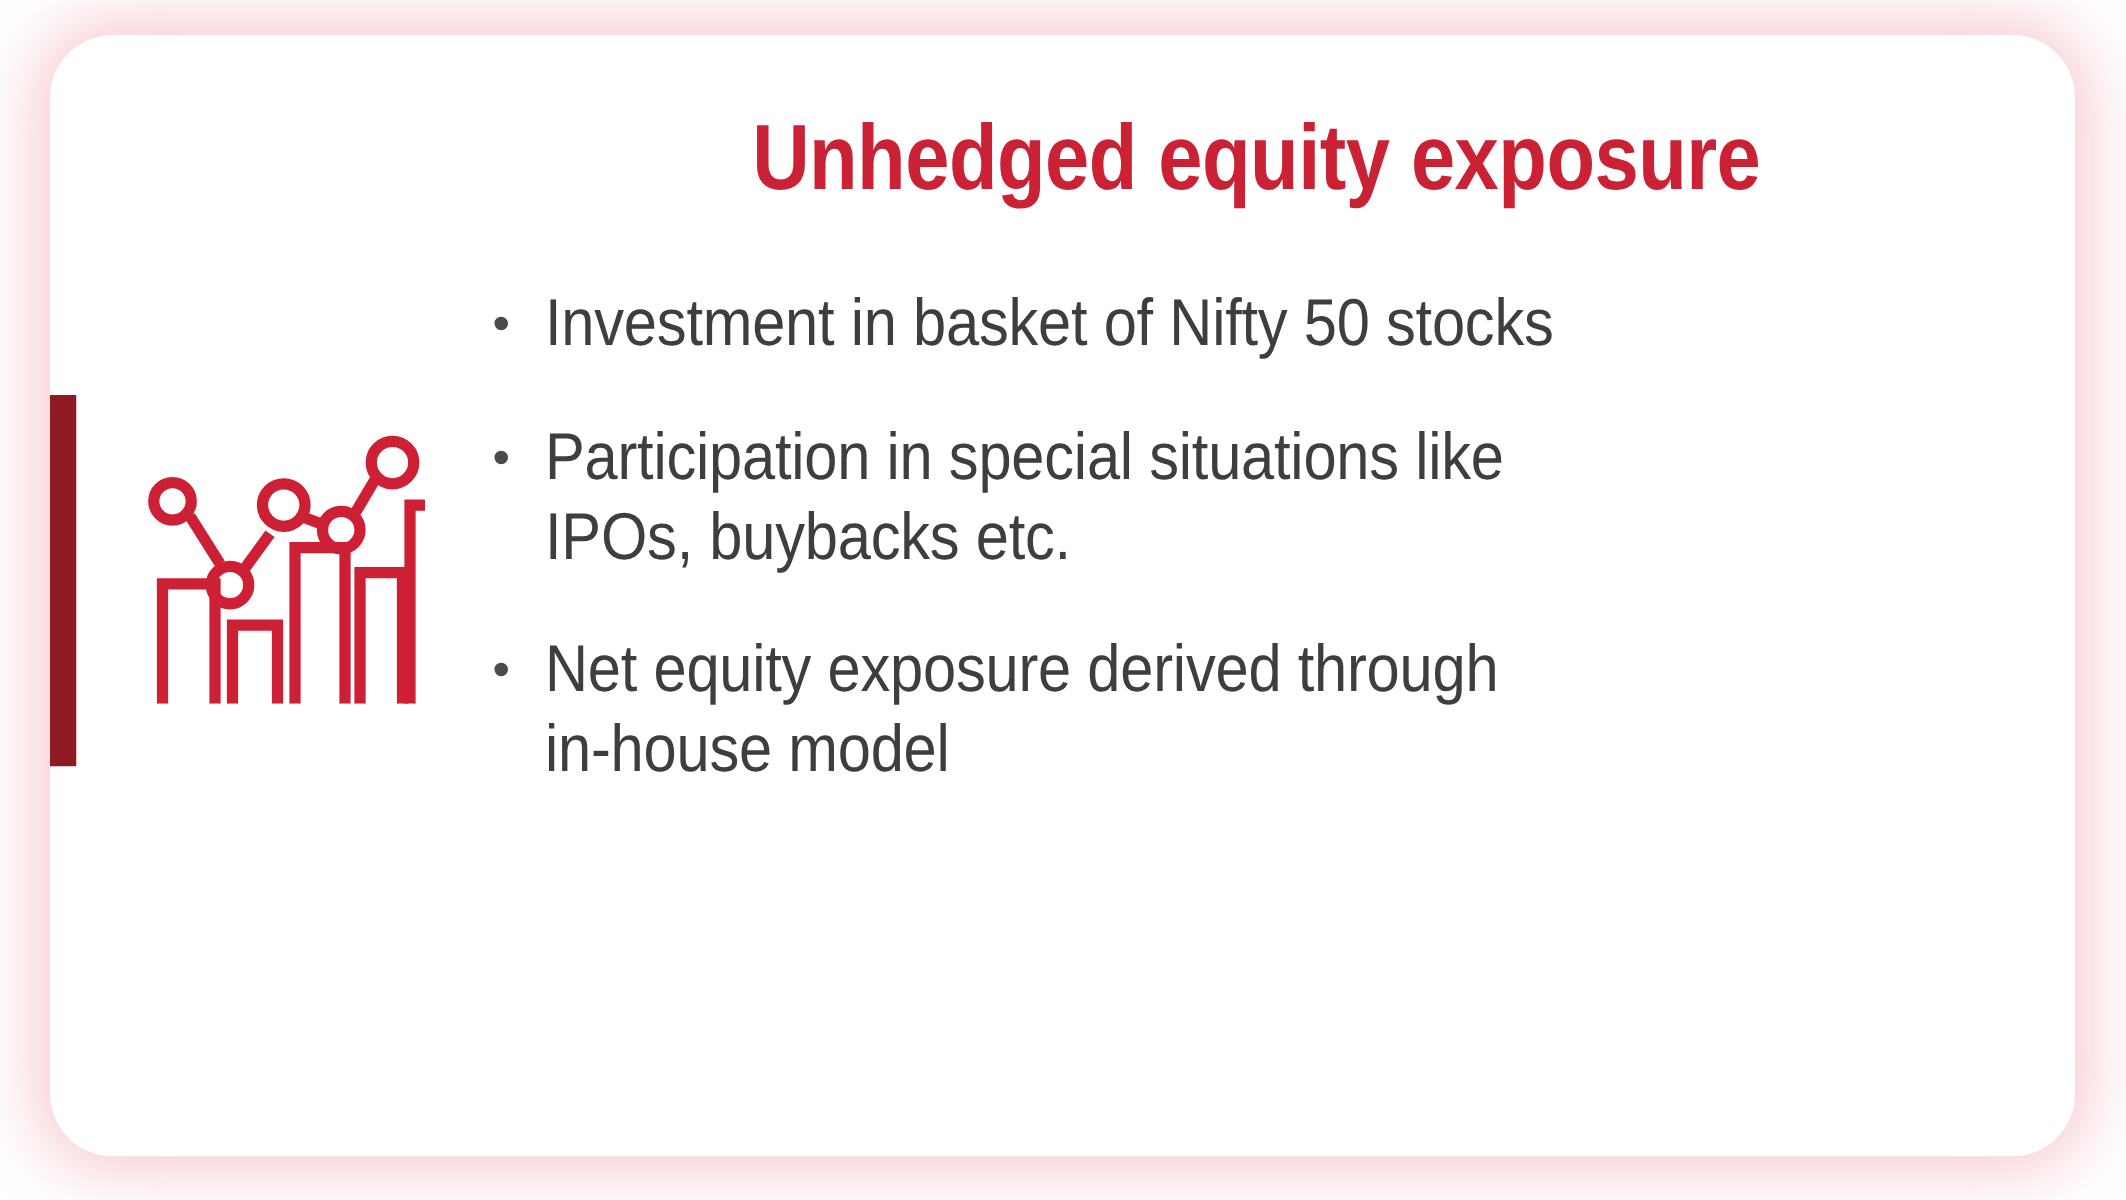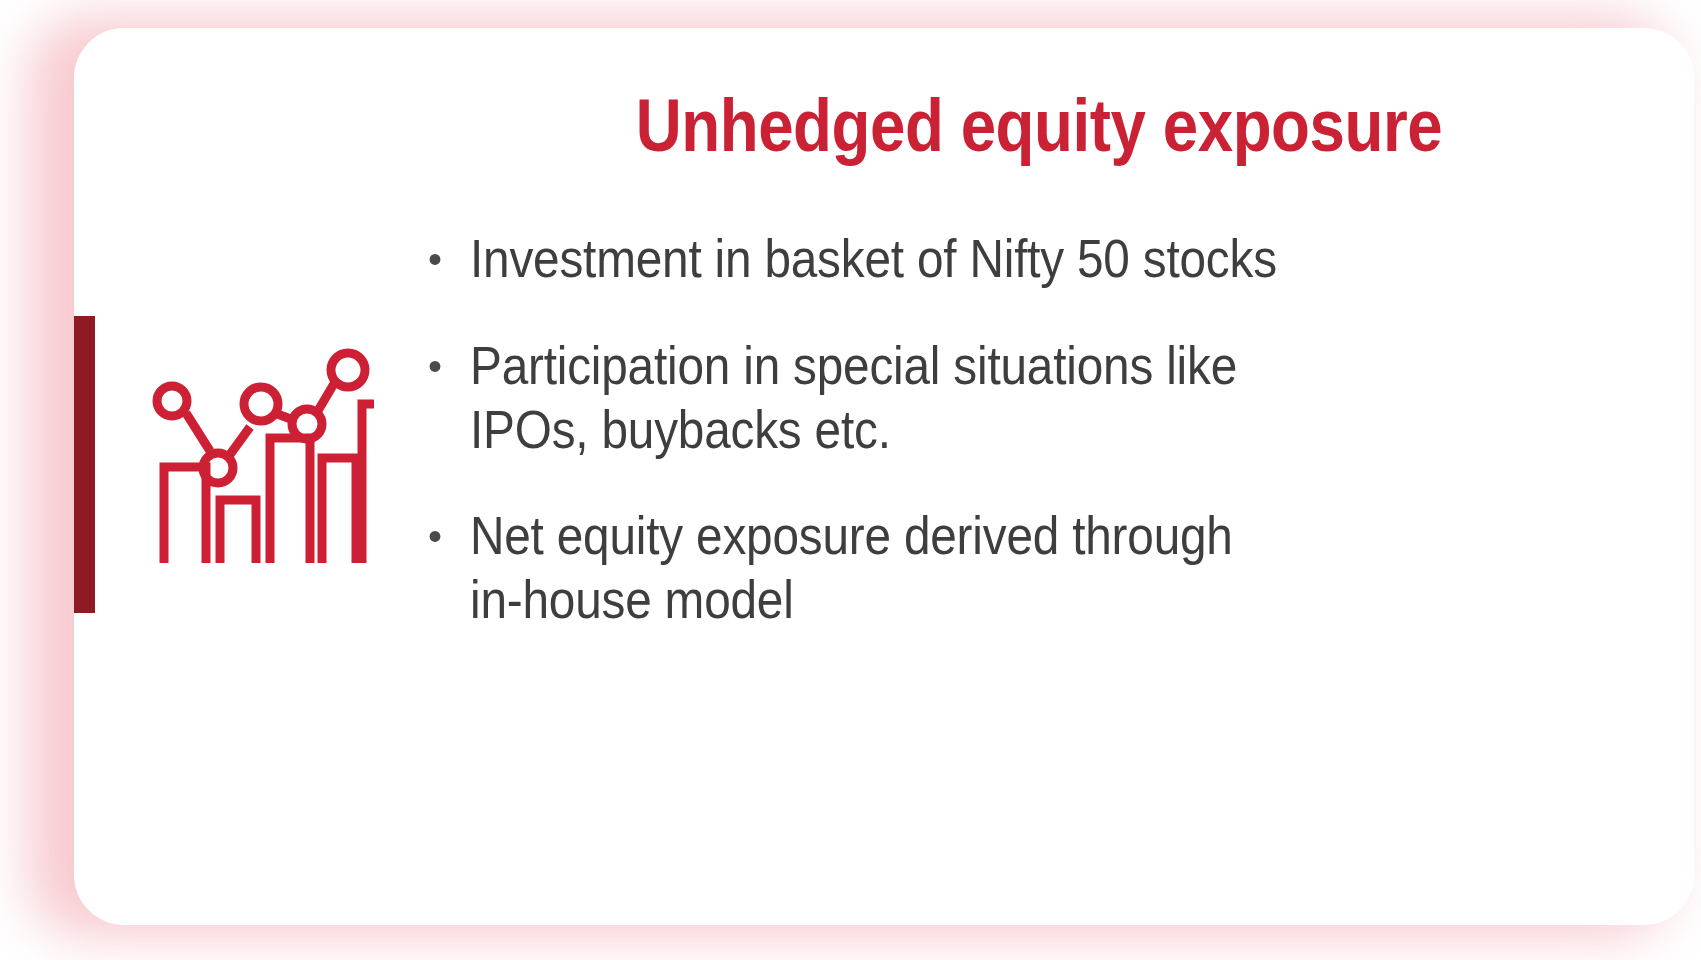--- a/index.html
+++ b/index.html
@@ -23,21 +23,20 @@
   }
 
   
   #card{
     position:absolute;
     left:40px; top:28px;
     width:1620px; height:897px;
     background:#ffffff;
     border-radius:50px;
     overflow:hidden;
-    margin-left:34px;
   }
 
   
   #accent-bar{
     position:absolute;
     left:0px; top:288px;
     width:21px; height:297px;
     background:#8E1B23;
   }
 

